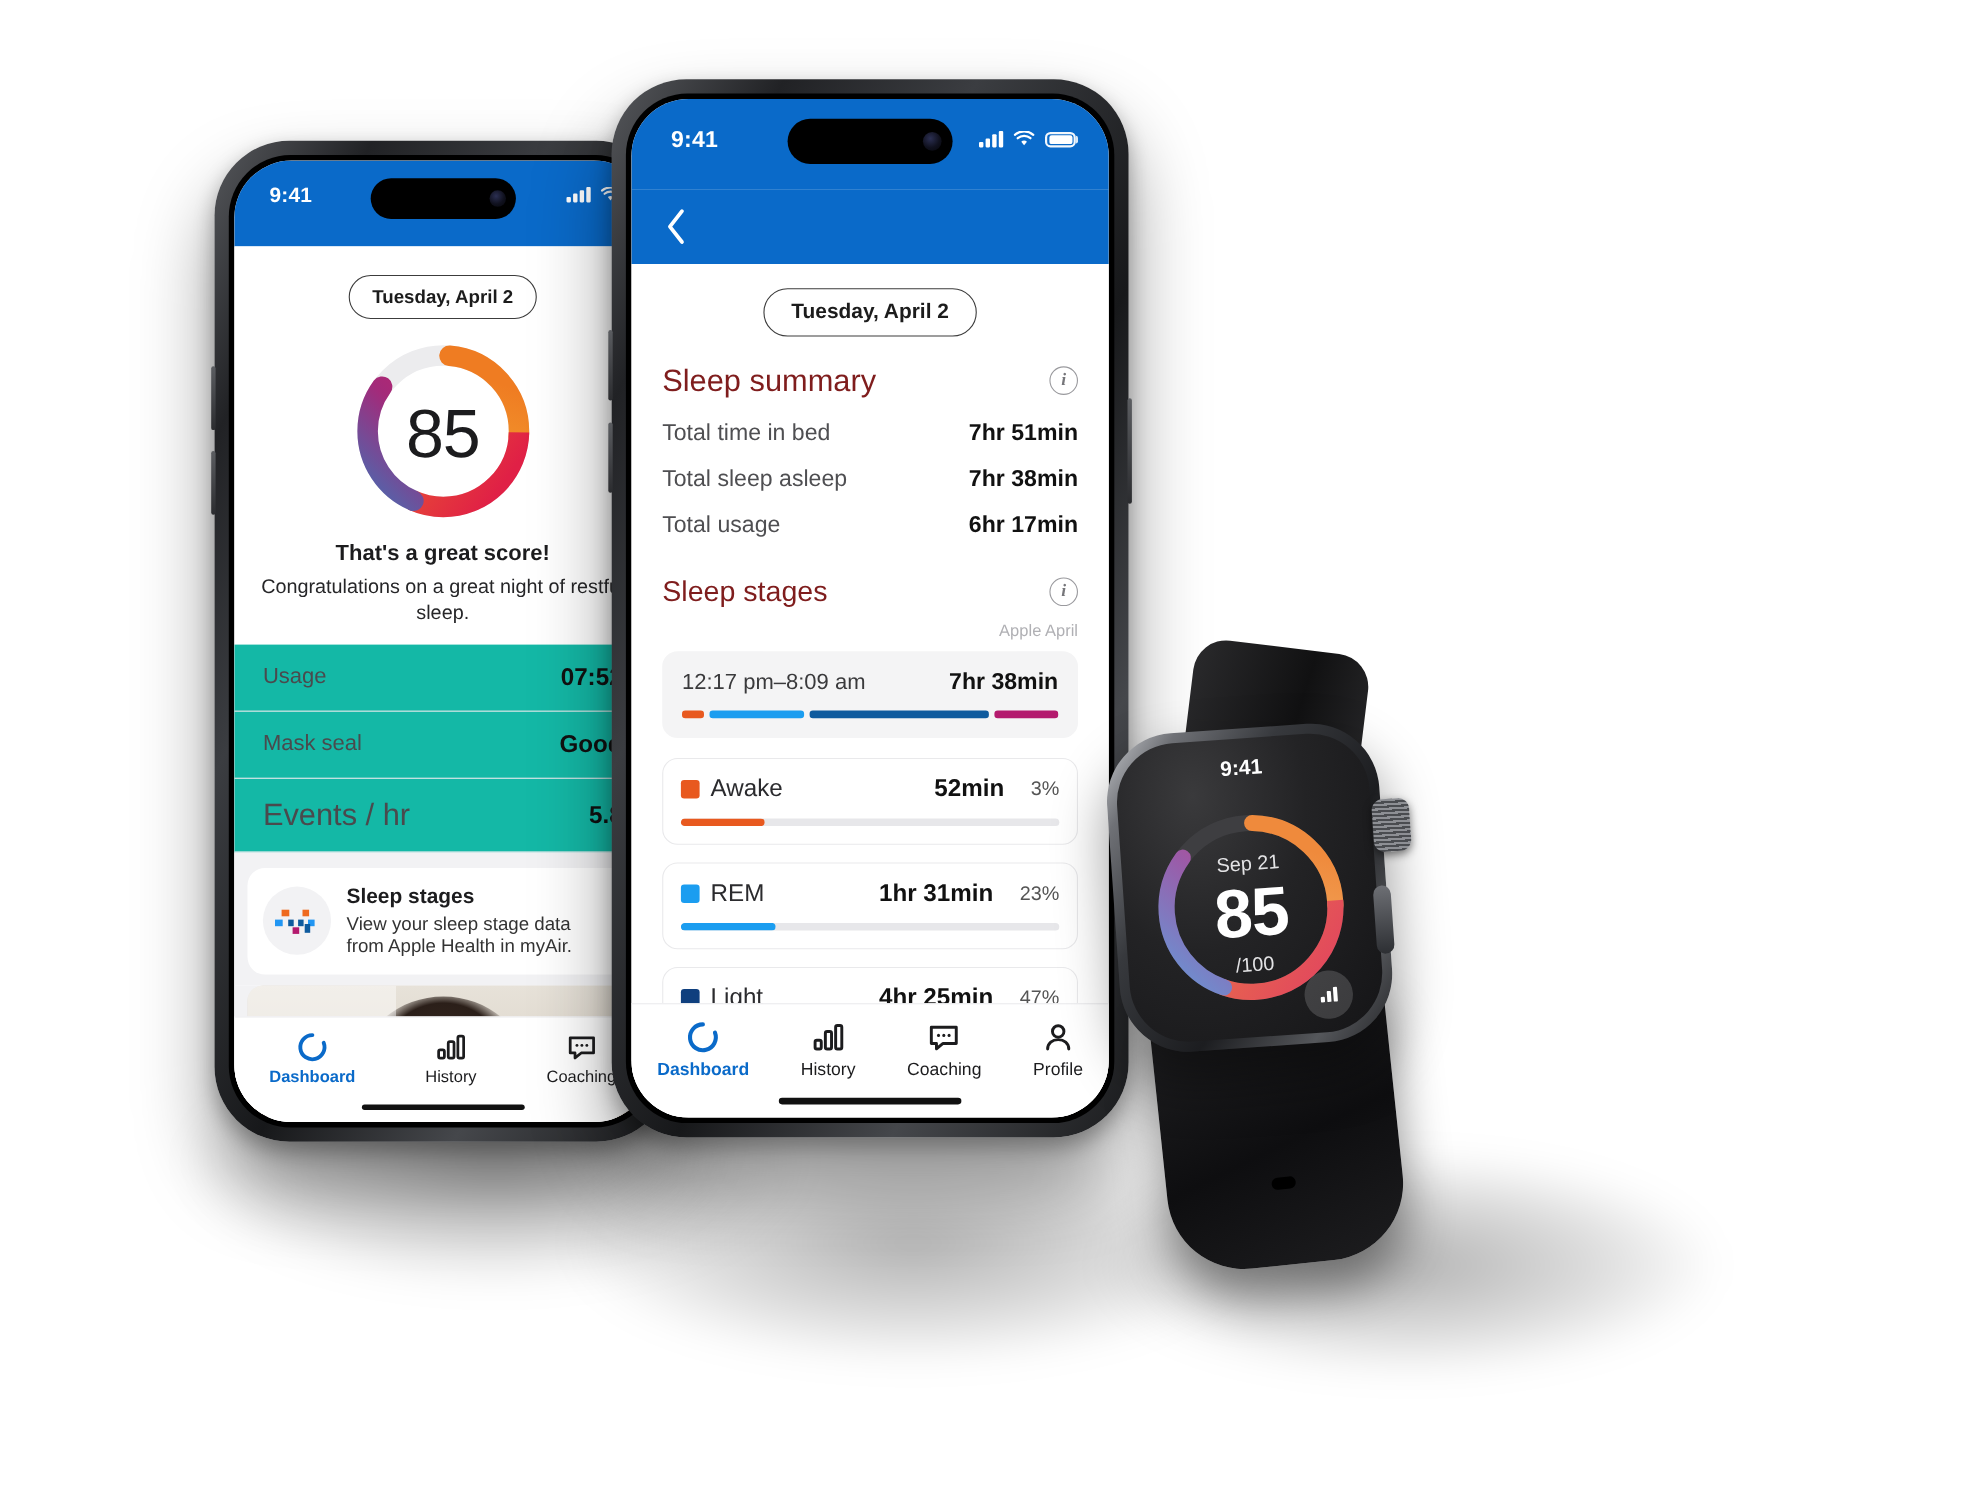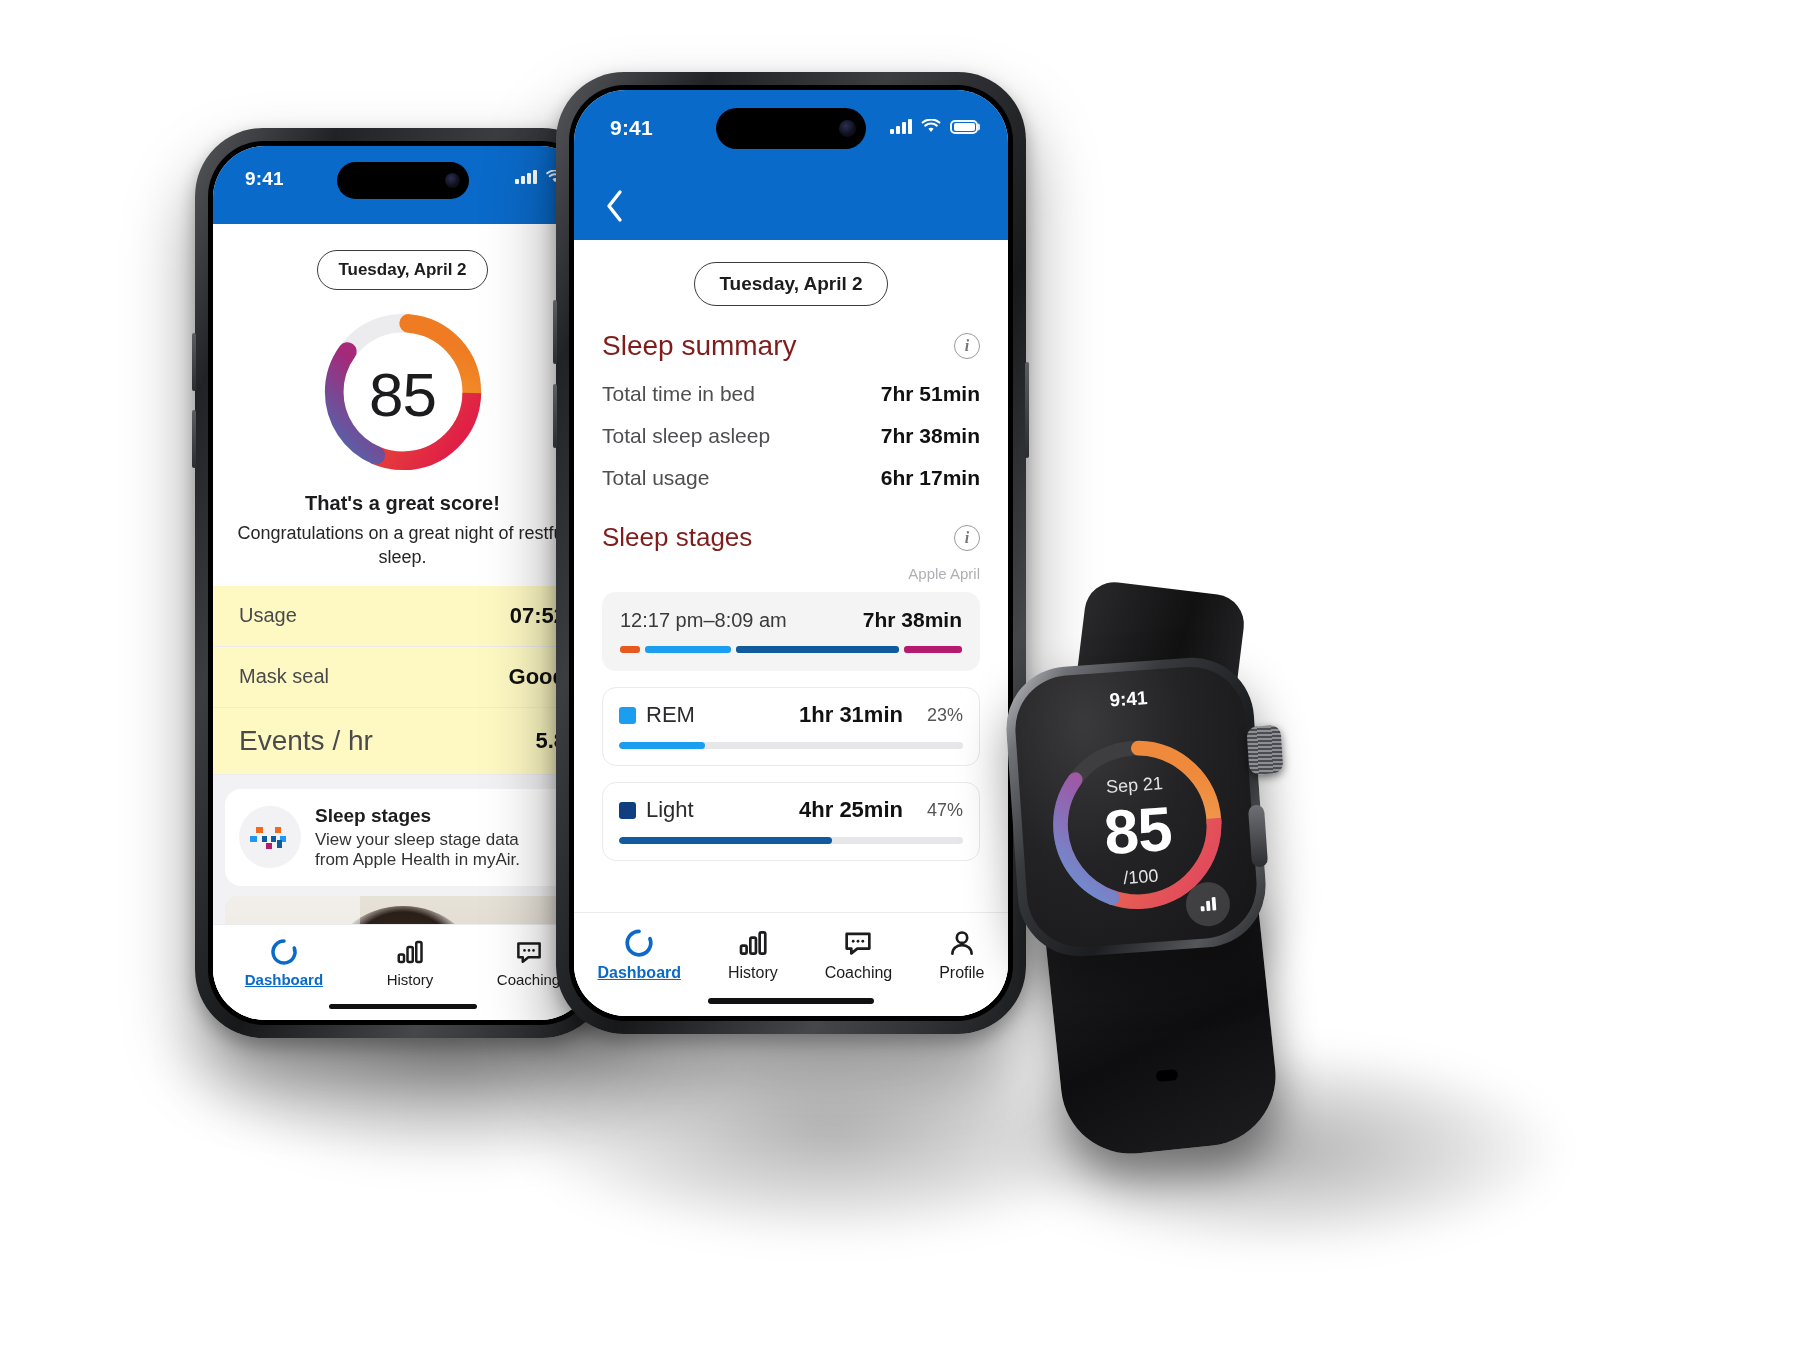--- a/index.html
+++ b/index.html
@@ -115,33 +115,33 @@
   .track > span { display:block; height:100%; border-radius:4px; }
 
   
   .tabbar {
     position:absolute; left:0; right:0; bottom:0;
     background:#fff; border-top:1px solid #ececee;
     display:flex; align-items:flex-start; justify-content:space-around;
   }
   .tab { display:flex; flex-direction:column; align-items:center; }
   .tab-label { color:#1c1c1e; }
-  .tab.active .tab-label { color:#0a6ac9; font-weight:600;text-decoration:underline; }
+  .tab.active .tab-label { color:#0a6ac9; font-weight:600; }
   .home-ind {
     position:absolute; left:50%; transform:translateX(-50%);
     background:#111; border-radius:6px;
   }
 
   
   .score-wrap { display:flex; flex-direction:column; align-items:center; }
   .score-num { font-weight:500; color:#1c1c1e; letter-spacing:-1px; }
   .great { font-weight:700; color:#1c1c1e; text-align:center; }
   .congrats { color:#262628; text-align:center; }
 
-  .stat-table { background:#fef9c3;text-align:center; }
+  .stat-table { background:#14b8a6;text-align:center; }
   .stat-row { display:flex; align-items:center; justify-content:space-between; border-bottom:1px solid #ececee; }
   .stat-k { color:#4a4a4d; }
   .stat-v { color:#111; font-weight:700; }
 
   .promo-card { background:#fff; border-radius:16px; display:flex; align-items:center; }
   .promo-ico { border-radius:50%; background:#f2f2f4; display:flex; align-items:center; justify-content:center; }
   .promo-title { font-weight:700; color:#1c1c1e; }
   .promo-body { color:#333; }
 
   .photo-card { border-radius:14px 14px 0 0; overflow:hidden; position:relative; }
@@ -370,20 +370,31 @@
                 <span class="tl-total" style="font-size:21px;">7hr 38min</span>
               </div>
               <div class="tl-bar" style="margin-top:14px; gap:5px;">
                 <span class="tl-seg" style="width:6%;  background:#e8591f;"></span>
                 <span class="tl-seg" style="width:25%; background:#1b9df0;"></span>
                 <span class="tl-seg" style="width:48%; background:#0f5b9e;"></span>
                 <span class="tl-seg" style="width:17%; background:#b41a6e;"></span>
               </div>
             </div>
 
+            <div class="stage-card" style="margin-top:18px; padding:14px 16px 16px;">
+              <div class="stage-head" style="gap:10px;">
+                <span class="swatch" style="width:17px;height:17px;background:#e8591f;"></span>
+                <span class="stage-name" style="font-size:22px;">Awake</span>
+                <span class="stage-dur" style="font-size:22px;">52min</span>
+                <span class="stage-pct" style="font-size:18px;margin-left:14px;">3%</span>
+              </div>
+              <div class="track" style="height:7px;margin-top:14px;">
+                <span style="width:22%;background:#e8591f;"></span>
+              </div>
+            </div>
 
             <div class="stage-card" style="margin-top:16px; padding:14px 16px 16px;">
               <div class="stage-head" style="gap:10px;">
                 <span class="swatch" style="width:17px;height:17px;background:#1b9df0;"></span>
                 <span class="stage-name" style="font-size:22px;">REM</span>
                 <span class="stage-dur" style="font-size:22px;">1hr 31min</span>
                 <span class="stage-pct" style="font-size:18px;margin-left:14px;">23%</span>
               </div>
               <div class="track" style="height:7px;margin-top:14px;">
                 <span style="width:25%;background:#1b9df0;"></span>

